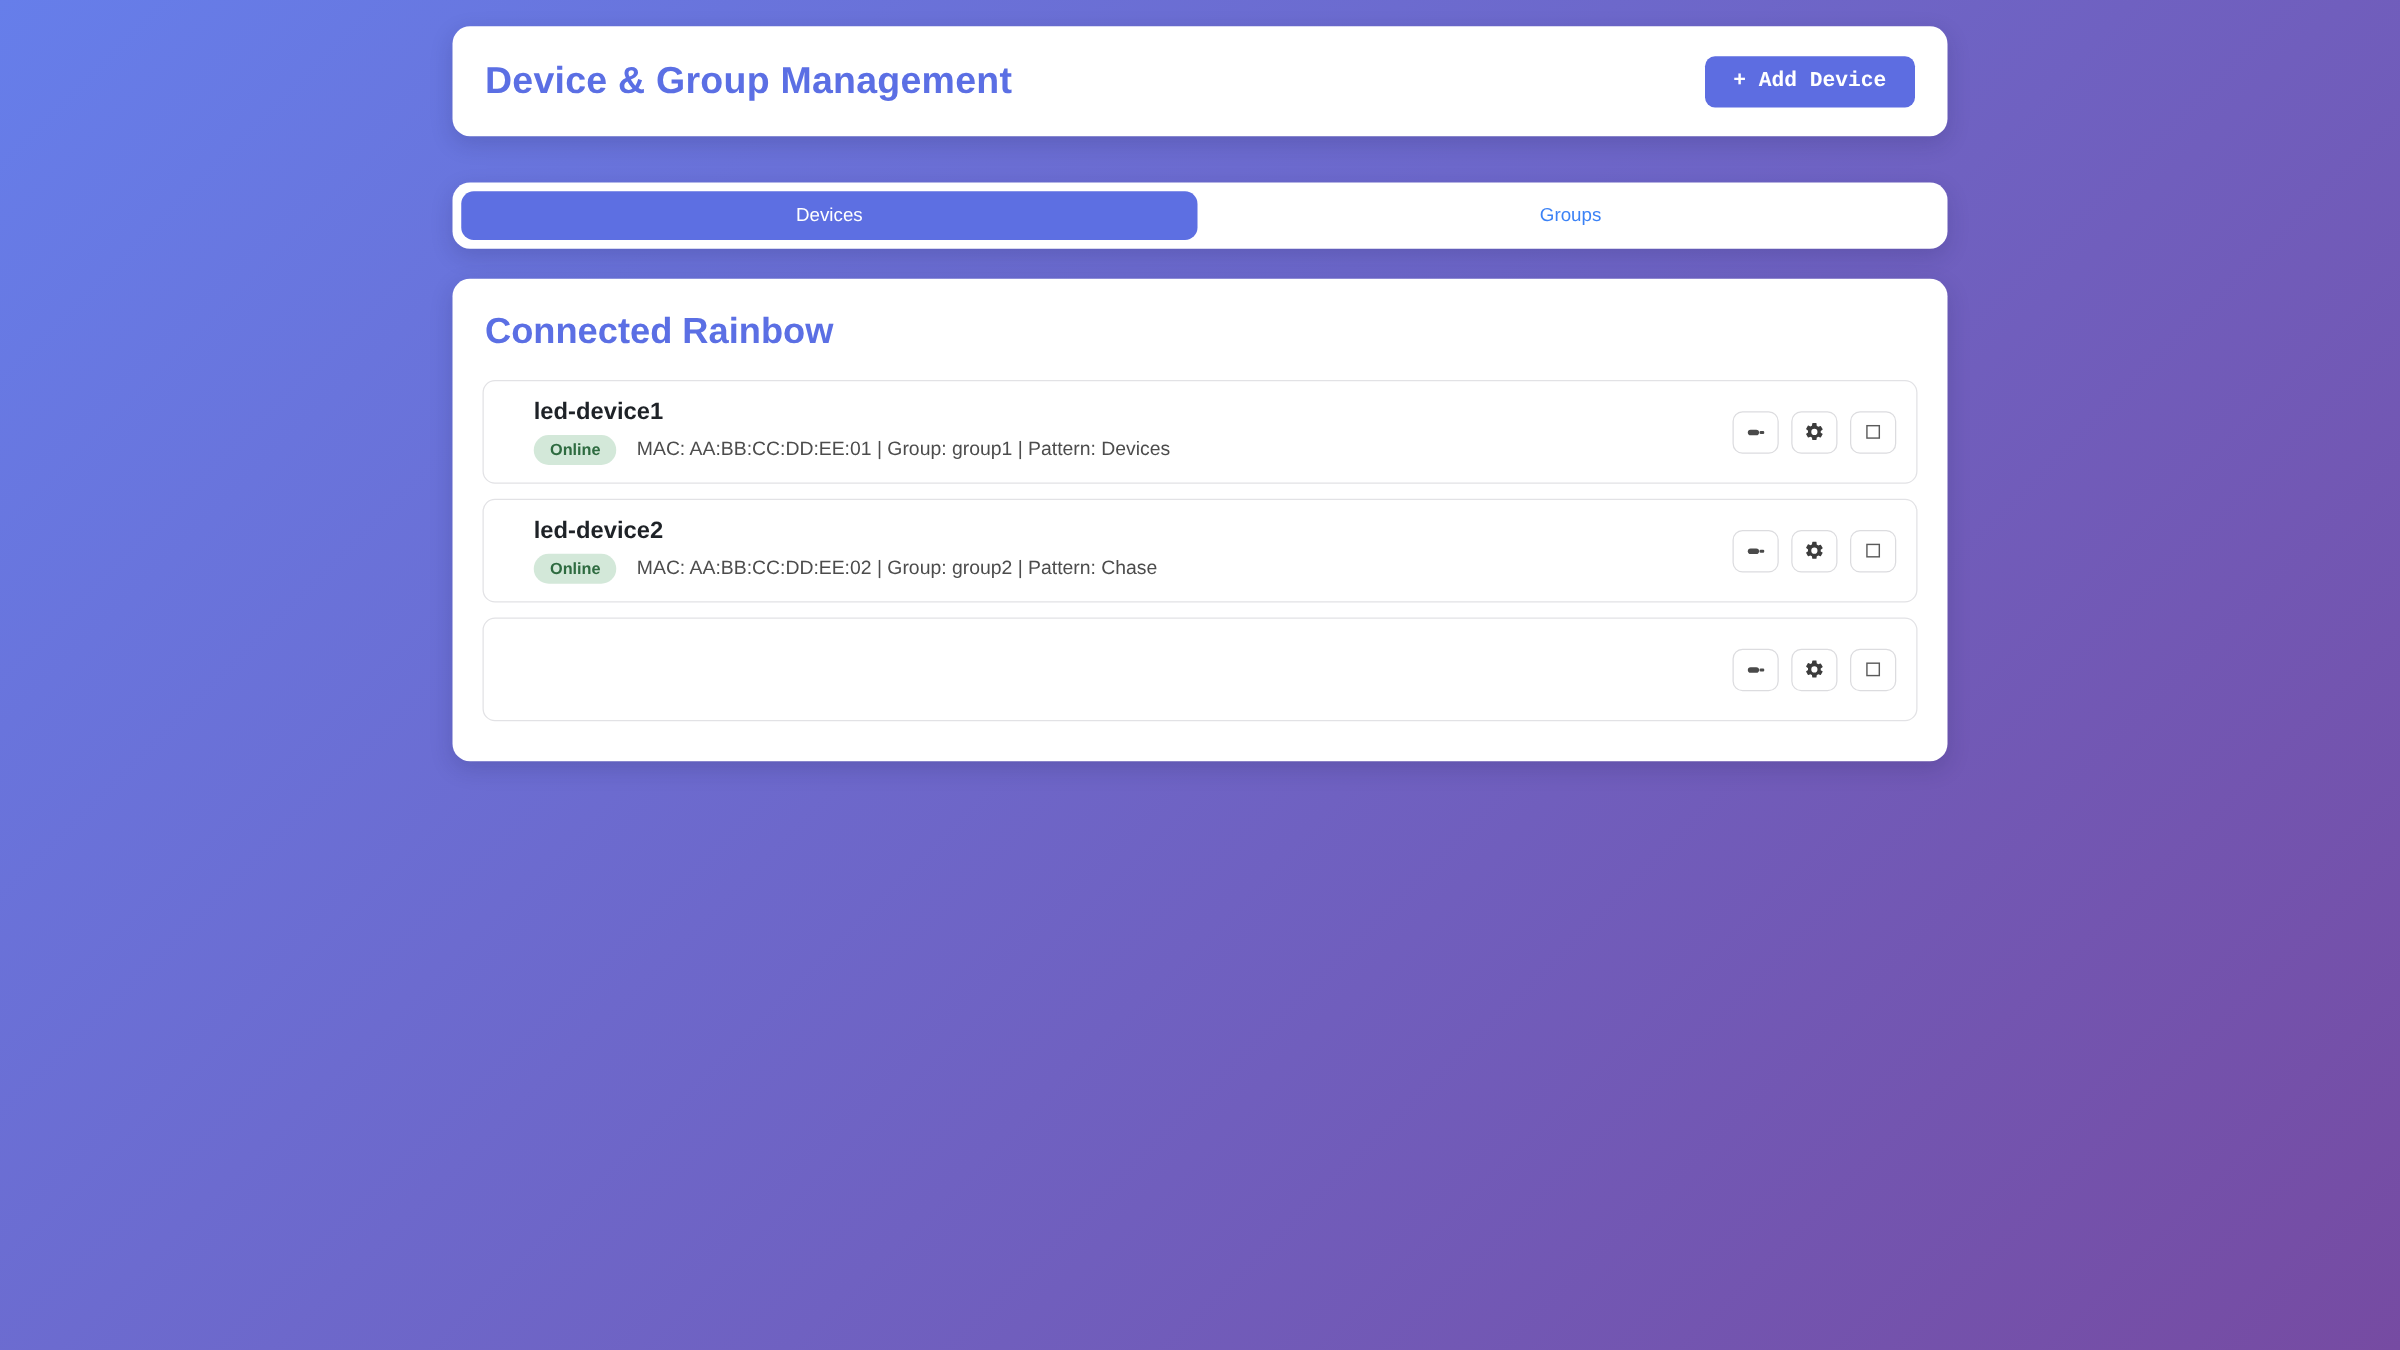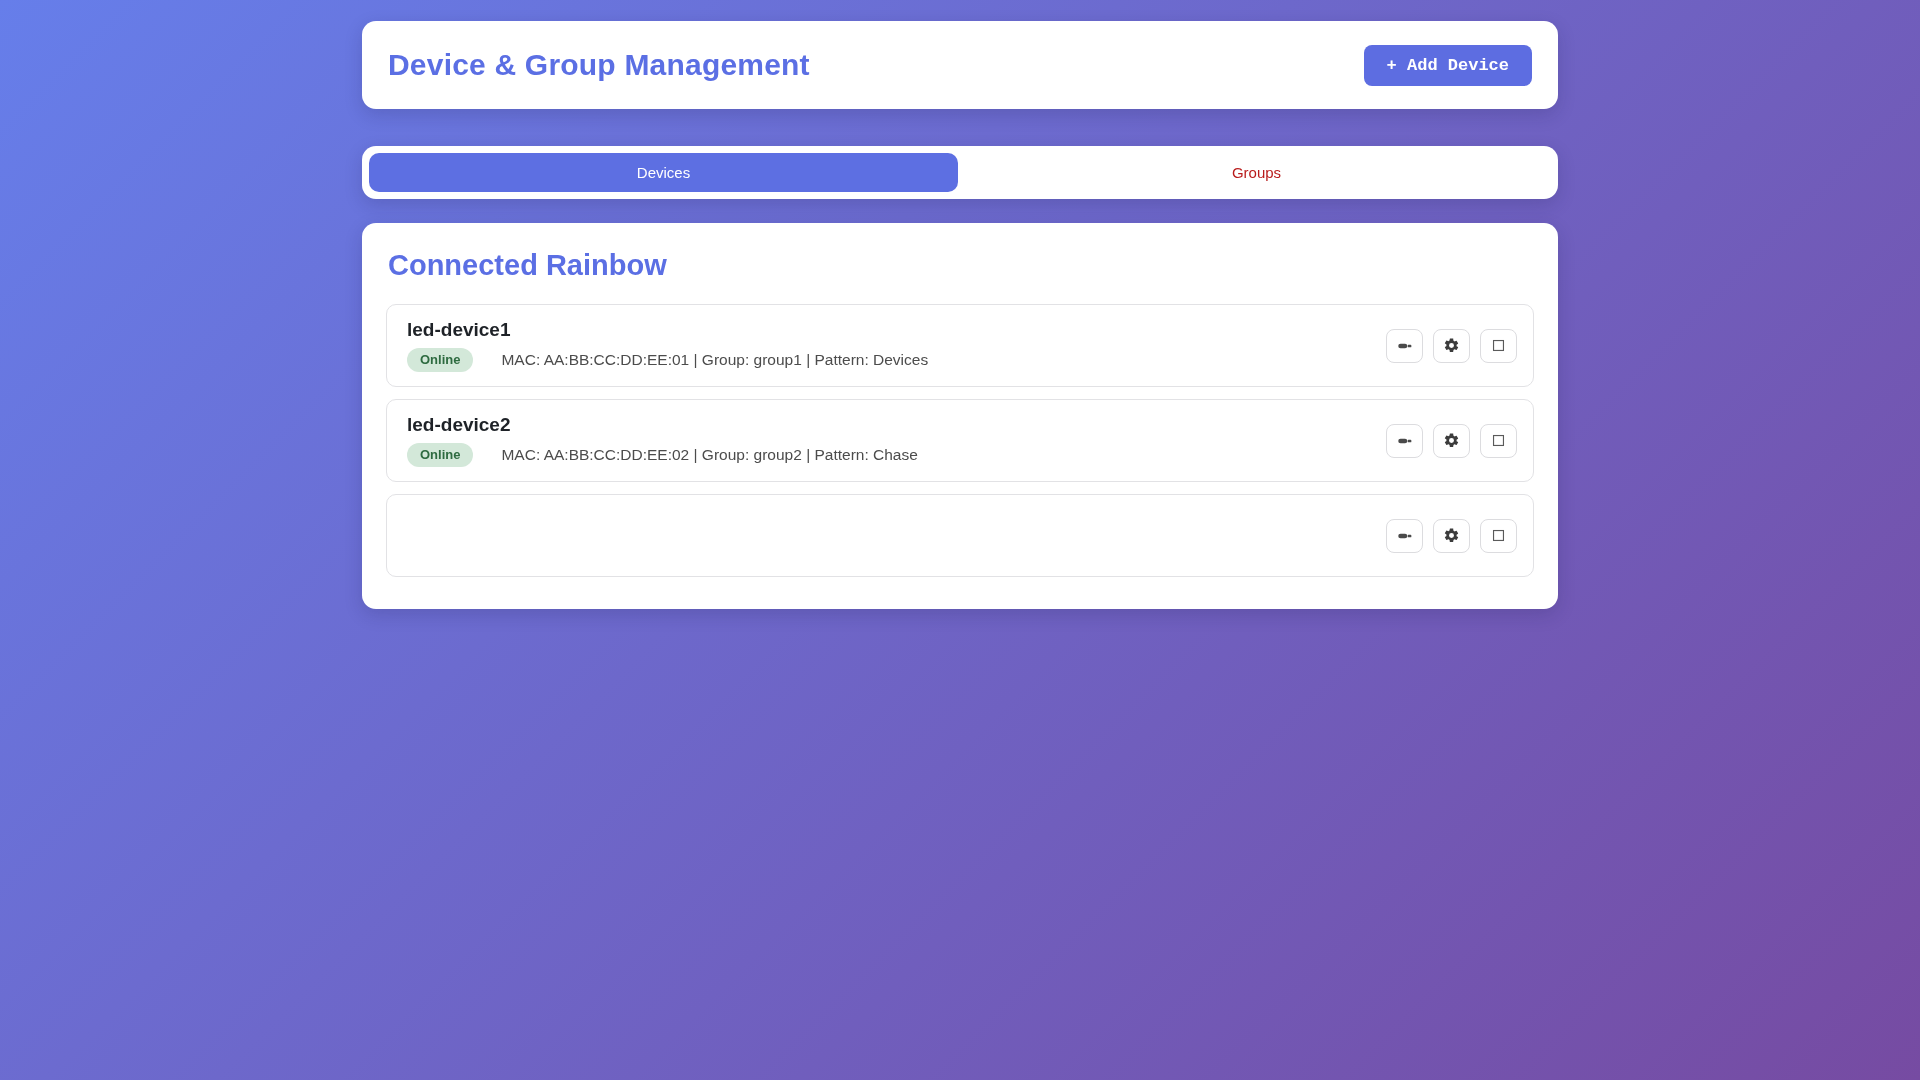--- a/index.html
+++ b/index.html
@@ -54,21 +54,21 @@
     gap: 4px;
     margin-bottom: 24px;
     justify-content: center;
   }
   .tab {
     flex: 1;
     display: flex;
     align-items: center;
     justify-content: center;
     font-size: 15px;
-    color: #b91c1c;
+    color: #3b82f6;
     background: transparent;
     border: none;
     border-radius: 10px;
     font-family: inherit;
     cursor: pointer;
   }
   .tab-active {
     background: #5d6fe2;
     color: #ffffff;
   }
@@ -88,34 +88,34 @@
     flex-direction: column;
     gap: 12px;
   }
   .device-row {
     border: 1px solid #e2e2e5;
     border-radius: 10px;
     background: #ffffff;
     display: flex;
     align-items: center;
     justify-content: space-between;
-    padding: 14px 16px 14px 20px;
+    padding: 14px 16px 14px 40px;
     min-height: 83px;
   }
   .device-info { display: flex; flex-direction: column; }
   .device-name {
     font-size: 19px;
     font-weight: 700;
     color: #1e2227;
     margin-bottom: 7px;
   }
   .device-meta-row {
     display: flex;
     align-items: center;
-    gap: 28px;
+    gap: 16px;
   }
   .badge {
     font-size: 13px;
     font-weight: 700;
     padding: 4px 13px;
     border-radius: 12px;
     line-height: 1.2;
   }
   .badge-online { background: #d3e8d9; color: #2e6b40; }
   .badge-offline { background: #f5d3d7; color: #a13a45; }

